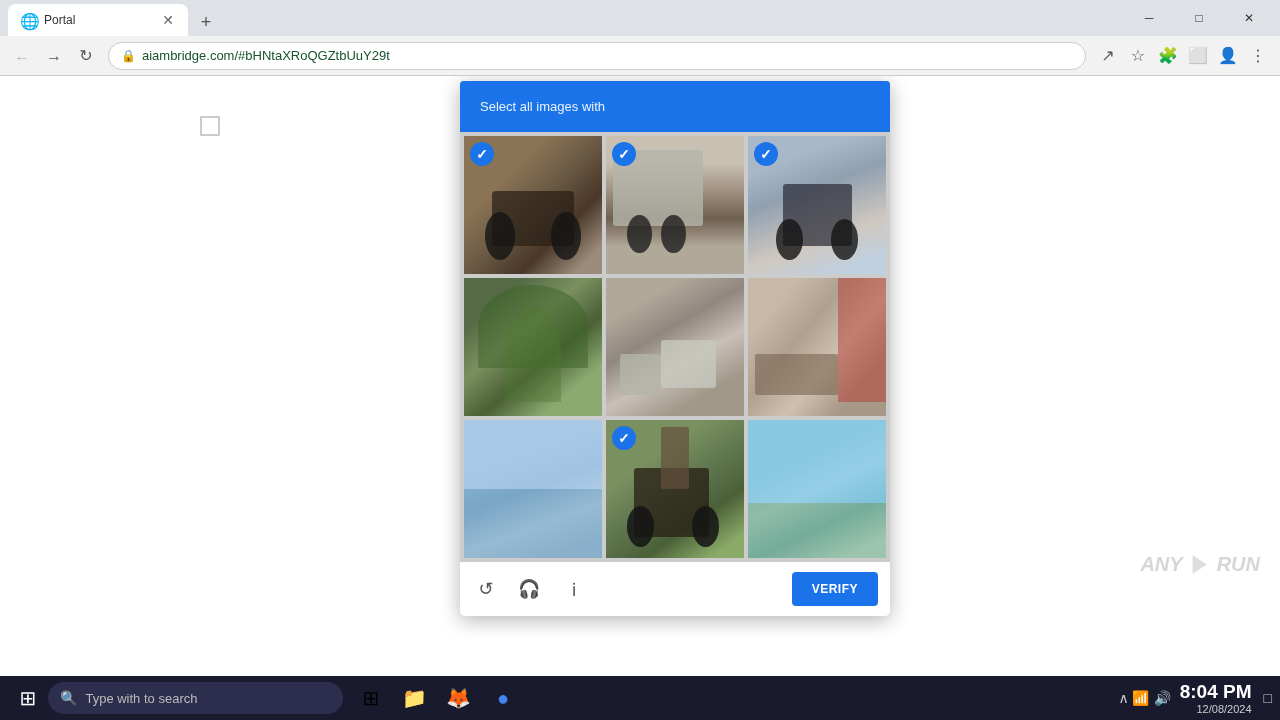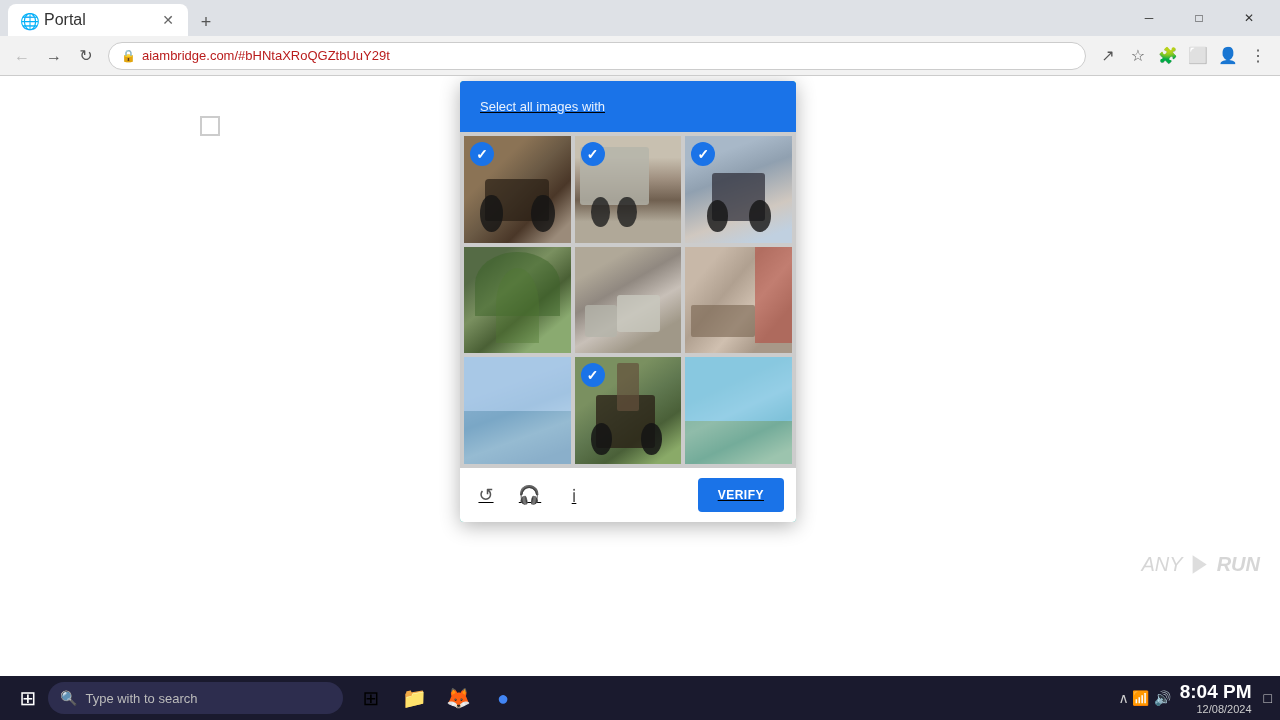--- a/index.html
+++ b/index.html
@@ -6,41 +6,41 @@
     body { width: 1280px; height: 720px; overflow: hidden; font-family: 'Segoe UI', Arial, sans-serif; background: #f0f0f0; }
 
     
     .browser-chrome { background: #dee1e6; width: 100%; }
     
     
     .title-bar { display: flex; align-items: center; height: 36px; background: #dee1e6; padding: 0 8px; }
     .tab-strip { display: flex; align-items: flex-end; flex: 1; height: 36px; }
     .tab { display: flex; align-items: center; background: #fff; height: 32px; padding: 0 12px; border-radius: 8px 8px 0 0; min-width: 180px; max-width: 240px; gap: 8px; }
     .tab-favicon { width: 16px; height: 16px; }
-    .tab-label { font-size: 16px; color: #333; flex: 1; white-space: nowrap; overflow: hidden; text-overflow: ellipsis; }
+    .tab-label { font-size: 12px; color: #333; flex: 1; white-space: nowrap; overflow: hidden; text-overflow: ellipsis; }
     .tab-close { width: 16px; height: 16px; display: flex; align-items: center; justify-content: center; border-radius: 50%; cursor: pointer; font-size: 14px; color: #666; }
     .new-tab-btn { width: 28px; height: 28px; display: flex; align-items: center; justify-content: center; border-radius: 50%; cursor: pointer; font-size: 18px; color: #555; margin-left: 4px; }
     .window-controls { display: flex; align-items: center; gap: 4px; margin-left: auto; }
     .win-btn { width: 46px; height: 32px; display: flex; align-items: center; justify-content: center; cursor: pointer; font-size: 12px; color: #333; }
 
     
     .toolbar { display: flex; align-items: center; height: 40px; background: #f2f2f2; padding: 0 8px; gap: 4px; border-bottom: 1px solid #ccc; }
     .nav-btn { width: 28px; height: 28px; display: flex; align-items: center; justify-content: center; border-radius: 50%; cursor: pointer; color: #555; font-size: 16px; }
     .nav-btn.disabled { color: #bbb; cursor: default; }
     .address-bar { flex: 1; height: 28px; background: #fff; border: 1px solid #ccc; border-radius: 14px; display: flex; align-items: center; padding: 0 12px; gap: 6px; margin: 0 4px; }
     .address-lock { font-size: 12px; color: #555; }
-    .address-text { font-size: 13px; color: #b91c1c; flex: 1; }
+    .address-text { font-size: 13px; color: #14532d; flex: 1; }
     .toolbar-actions { display: flex; align-items: center; gap: 2px; }
     .toolbar-icon-btn { width: 28px; height: 28px; display: flex; align-items: center; justify-content: center; border-radius: 50%; cursor: pointer; font-size: 16px; color: #555; }
 
     
     .page-area { width: 100%; height: calc(720px - 76px - 44px); background: #ffffff; position: relative; overflow: hidden; }
 
     
-    .captcha-overlay { position: absolute; top: 5px; left: 460px; width: 336px; background: #14b8a6; border-radius: 4px; box-shadow: 0 4px 20px rgba(0,0,0,0.3); overflow: hidden; text-decoration: underline; }
+    .captcha-overlay { position: absolute; top: 5px; left: 460px; width: 430px; background: #14b8a6; border-radius: 4px; box-shadow: 0 4px 20px rgba(0,0,0,0.3); overflow: hidden; }
     .captcha-header { background: #1a73e8; padding: 18px 20px 14px 20px; }
     .captcha-header-sub { color: rgba(255,255,255,0.9); font-size: 13px; margin-bottom: 4px; }
     .captcha-header-title { color: #fff; font-size: 22px; font-weight: 700; }
     .captcha-grid { display: grid; grid-template-columns: repeat(3, 1fr); gap: 4px; padding: 4px; background: #ccc; }
     .captcha-cell { position: relative; cursor: pointer; aspect-ratio: 1; overflow: hidden; }
     .captcha-cell-bg { width: 100%; height: 100%; background-size: cover; background-position: center; }
     .check-mark { position: absolute; top: 6px; left: 6px; width: 24px; height: 24px; background: #1a73e8; border-radius: 50%; display: flex; align-items: center; justify-content: center; color: #fff; font-size: 14px; font-weight: bold; }
     .captcha-footer { display: flex; align-items: center; padding: 10px 12px; background: #fff; gap: 12px; }
     .captcha-footer-actions { display: flex; align-items: center; gap: 16px; flex: 1; }
     .footer-icon { width: 28px; height: 28px; display: flex; align-items: center; justify-content: center; cursor: pointer; color: #555; font-size: 18px; }
@@ -220,21 +220,21 @@
         <div class="footer-icon">↺</div>
         <div class="footer-icon">🎧</div>
         <div class="footer-icon">ℹ</div>
       </div>
       <button class="verify-btn">VERIFY</button>
     </div>
   </div>
 
   <div class="anyrun-watermark">
     <div style="display:inline-flex;align-items:center;gap:6px;">
-      <span style="color:rgba(180,180,180,0.55);font-size:20px;font-style:italic;font-weight:normal;">ANY</span>
+      <span style="color:rgba(180,180,180,0.55);font-size:20px;font-style:italic;font-weight:bold;">ANY</span>
       <span style="width:22px;height:22px;background:rgba(180,180,180,0.45);clip-path:polygon(18% 8%, 82% 50%, 18% 92%);display:inline-block;"></span>
       <span style="color:rgba(180,180,180,0.55);font-size:20px;font-style:italic;font-weight:bold;text-align:center;">RUN</span>
     </div>
   </div>
 
 </div>
 
 <div class="taskbar">
   <div class="taskbar-start">
     <span class="start-icon">⊞</span>

